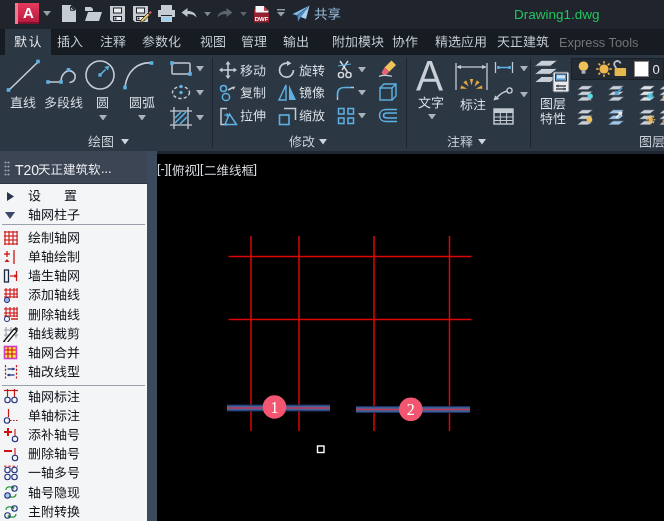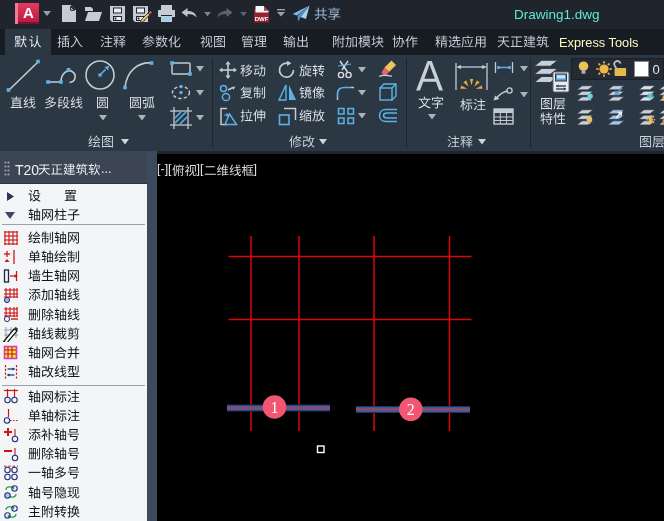--- a/index.html
+++ b/index.html
@@ -184,21 +184,21 @@
     </svg>
     <svg class="k" style="left:292px;top:5px;width:18px;height:17px" viewBox="0 0 18 17">
 <path d="M17.5 0.5 L0.5 9 5 10.5 Z" fill="#7db9e8"></path>
       <path d="M17.5 0.5 L5.5 10.7 6 16.5 8.8 12 Z" fill="#5290c4"></path>
       <path d="M17.5 0.5 L8.8 12 14 14 Z" fill="#a8d2f0"></path>
     </svg>
     <svg class="k" style="left:313.5px;top:6.8px;width:27.0px;height:13.5px" viewBox="0 0 2000 1000" fill="#9fc4e4">
       <use href="#u5171" x="0"></use>
       <use href="#u4EAB" x="1000"></use>
     </svg>
-    <div class="t" style="left:514px;top:6.5px;font-size:13.5px;color:#5eead4">Drawing1.dwg</div>
+    <div class="t" style="left:514px;top:6.5px;font-size:13.5px;color:#22c55e">Drawing1.dwg</div>
     <div class="tabs"></div>
     <div class="tabact"></div>
     <svg class="k" style="left:13.5px;top:35.2px;width:27.6px;height:13px" viewBox="0 0 2120 1000" fill="#f0f3f6">
       <use href="#u9ED8" x="0"></use>
       <use href="#u8BA4" x="1120"></use>
     </svg>
     <svg class="k" style="left:57.3px;top:35.2px;width:26.0px;height:13px" viewBox="0 0 2000 1000" fill="#c9cfd7">
       <use href="#u63D2" x="0"></use>
       <use href="#u5165" x="1000"></use>
     </svg>
@@ -238,21 +238,21 @@
       <use href="#u9009" x="1000"></use>
       <use href="#u5E94" x="2000"></use>
       <use href="#u7528" x="3000"></use>
     </svg>
     <svg class="k" style="left:497px;top:35.2px;width:52.0px;height:13px" viewBox="0 0 4000 1000" fill="#c9cfd7">
       <use href="#u5929" x="0"></use>
       <use href="#u6B63" x="1000"></use>
       <use href="#u5EFA" x="2000"></use>
       <use href="#u7B51" x="3000"></use>
     </svg>
-    <div class="t" style="left:559px;top:34.5px;font-size:12.8px;color:#fef9c3">Express Tools</div>
+    <div class="t" style="left:559px;top:34.5px;font-size:12.8px;color:#737373">Express Tools</div>
     <div class="ribbon"></div>
     <div class="vsep" style="left:211.5px"></div>
     <div class="vsep" style="left:405.5px"></div>
     <div class="vsep" style="left:529.5px"></div>
     <svg class="k" style="left:4px;top:57px;width:40px;height:36px" viewBox="0 0 40 36">
 <line x1="5" y1="33" x2="34" y2="5" stroke="#c3cad2" stroke-width="1.6"></line>
       <rect x="2.7" y="31.2" width="3.6" height="3.6" fill="#5db2e4"></rect>
       <rect x="32.2" y="2.7" width="3.6" height="3.6" fill="#5db2e4"></rect>
     </svg>
     <svg class="k" style="left:10px;top:96.2px;width:26.0px;height:13px" viewBox="0 0 2000 1000" fill="#dde3e9">

